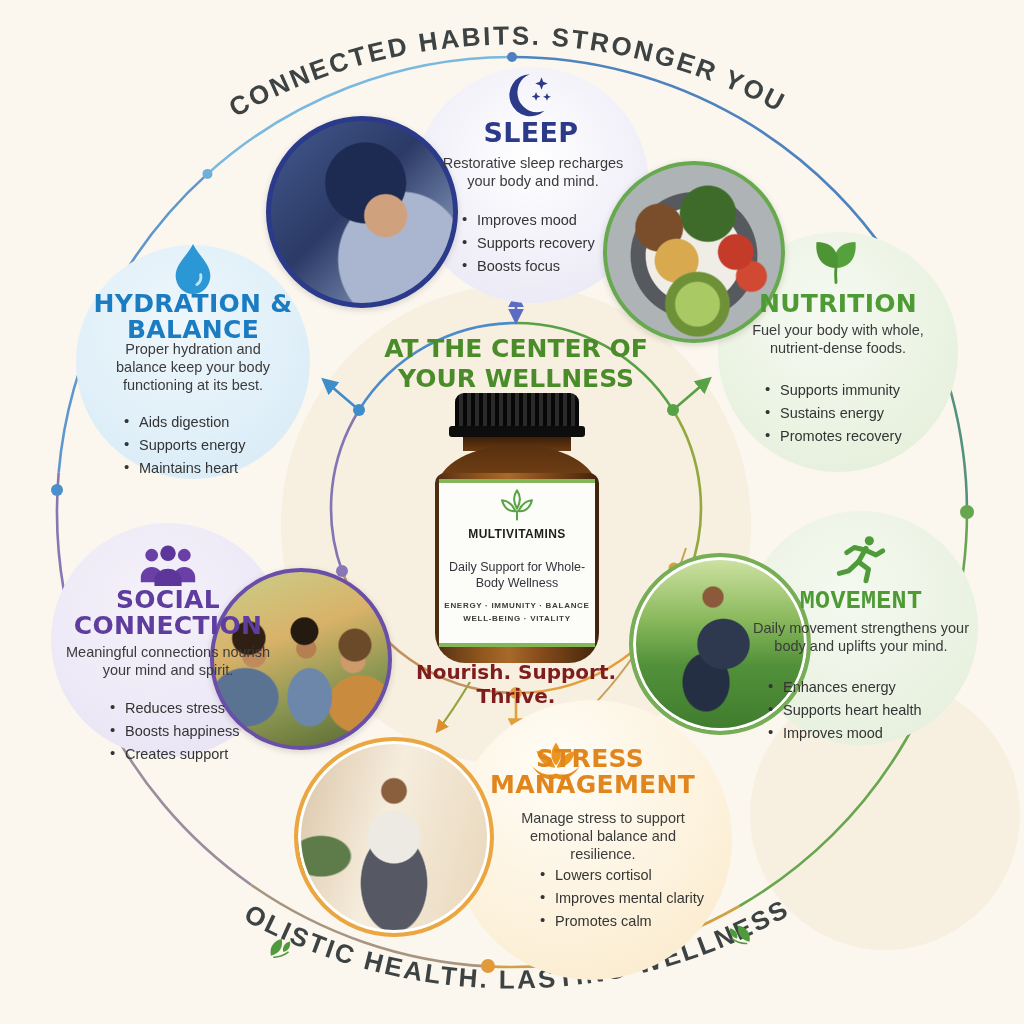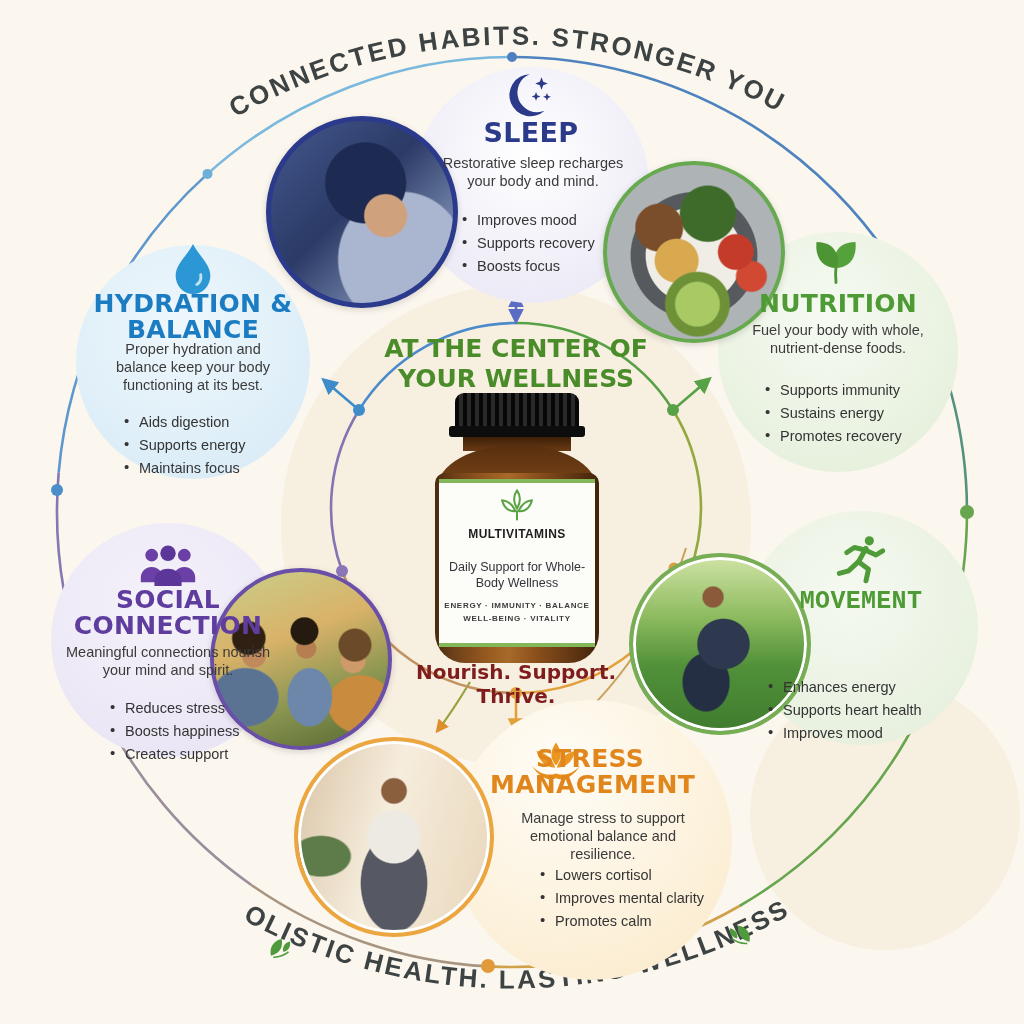--- a/index.html
+++ b/index.html
@@ -222,21 +222,21 @@
 
   <svg class="sec-icon" style="left:171px;top:242px;" width="44" height="54" viewBox="0 0 44 56">
     <path d="M22 2 C 28 14 40 23 40 35 A 18 19 0 1 1 4 35 C 4 23 16 14 22 2 Z" fill="#2b97d5"></path>
     <path d="M30 34 a 7 9 0 0 1 -4 10" stroke="#bfe4f5" stroke-width="3" fill="none" stroke-linecap="round"></path>
   </svg>
   <div class="sec-title" style="left:93px;top:291px;width:200px;color:#1c7cc2;">HYDRATION &amp; BALANCE</div>
   <div class="sec-desc" style="left:98px;top:341px;width:190px;">Proper hydration and balance keep your body functioning at its best.</div>
   <ul class="sec-bullets" style="left:124px;top:413px;width:165px;">
     <li>Aids digestion</li>
     <li>Supports energy</li>
-    <li>Maintains focus</li>
+    <li>Maintains heart</li>
   </ul>
 
   <svg class="sec-icon" style="left:139px;top:544px;" width="58" height="44" viewBox="0 0 64 48">
     <circle cx="14" cy="12" r="7" fill="#6a3fa6"></circle>
     <circle cx="50" cy="12" r="7" fill="#6a3fa6"></circle>
     <path d="M2 42 v-5 a 12 12 0 0 1 24 0 v5 Z" fill="#6a3fa6"></path>
     <path d="M38 42 v-5 a 12 12 0 0 1 24 0 v5 Z" fill="#6a3fa6"></path>
     <circle cx="32" cy="10" r="8.5" fill="#5d3699"></circle>
     <path d="M17 46 v-6 a 15 13 0 0 1 30 0 v6 Z" fill="#5d3699"></path>
   </svg>
@@ -252,20 +252,21 @@
     <g stroke="#4f9b3a" stroke-width="6" stroke-linecap="round" stroke-linejoin="round" fill="none">
       <circle cx="40" cy="8" r="5.5" fill="#4f9b3a" stroke="none"></circle>
       <path d="M36 17 L 27 33"></path>
       <path d="M35 19 L 48 25 L 56 20"></path>
       <path d="M35 19 L 22 16 L 13 22"></path>
       <path d="M27 33 L 39 42 L 36 56"></path>
       <path d="M27 33 L 15 44 L 4 47"></path>
     </g>
   </svg>
   <div class="sec-title" style="left:761px;top:589px;width:200px;color:#4e9a35;font-family:Liberation Mono, monospace;">MOVEMENT</div>
+  <div class="sec-desc" style="left:751px;top:620px;width:220px;">Daily movement strengthens your body and uplifts your mind.</div>
   <ul class="sec-bullets" style="left:768px;top:678px;width:195px;">
     <li>Enhances energy</li>
     <li>Supports heart health</li>
     <li>Improves mood</li>
   </ul>
 
   <svg class="sec-icon" style="left:530px;top:740px;" width="52" height="44" viewBox="0 0 64 52">
     <path d="M32 2 C 25 12 24 22 32 30 C 40 22 39 12 32 2 Z" fill="#ec9622"></path>
     <path d="M8 12 C 12 26 20 33 31 33 C 28 22 20 15 8 12 Z" fill="#ec9622"></path>
     <path d="M56 12 C 52 26 44 33 33 33 C 36 22 44 15 56 12 Z" fill="#ec9622"></path>

